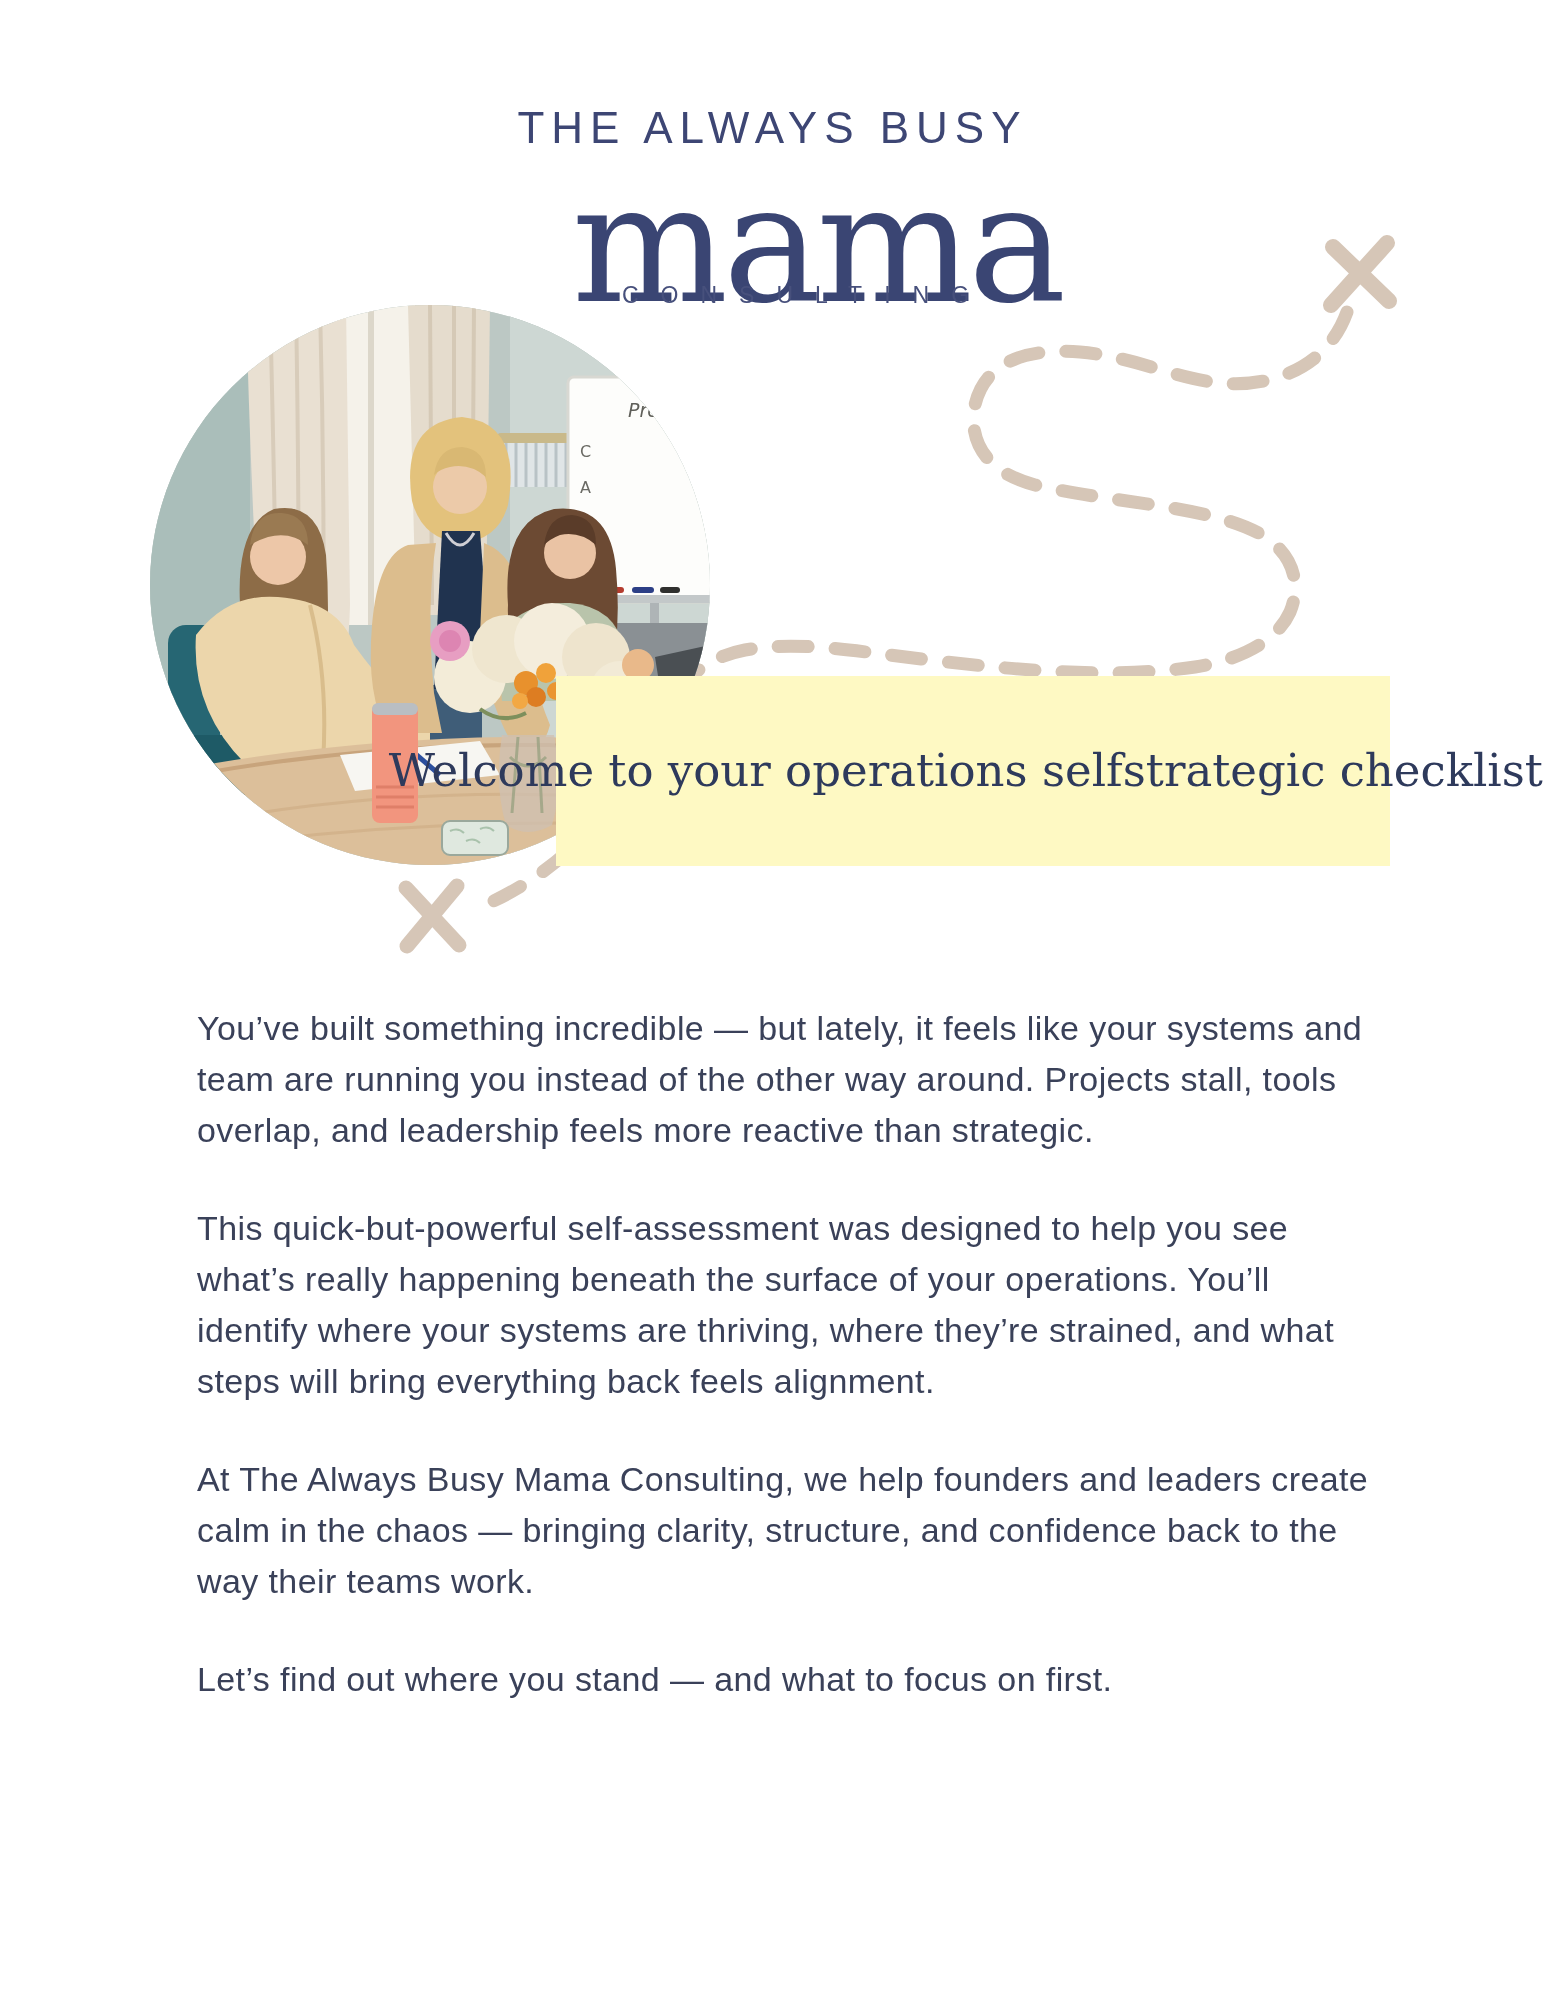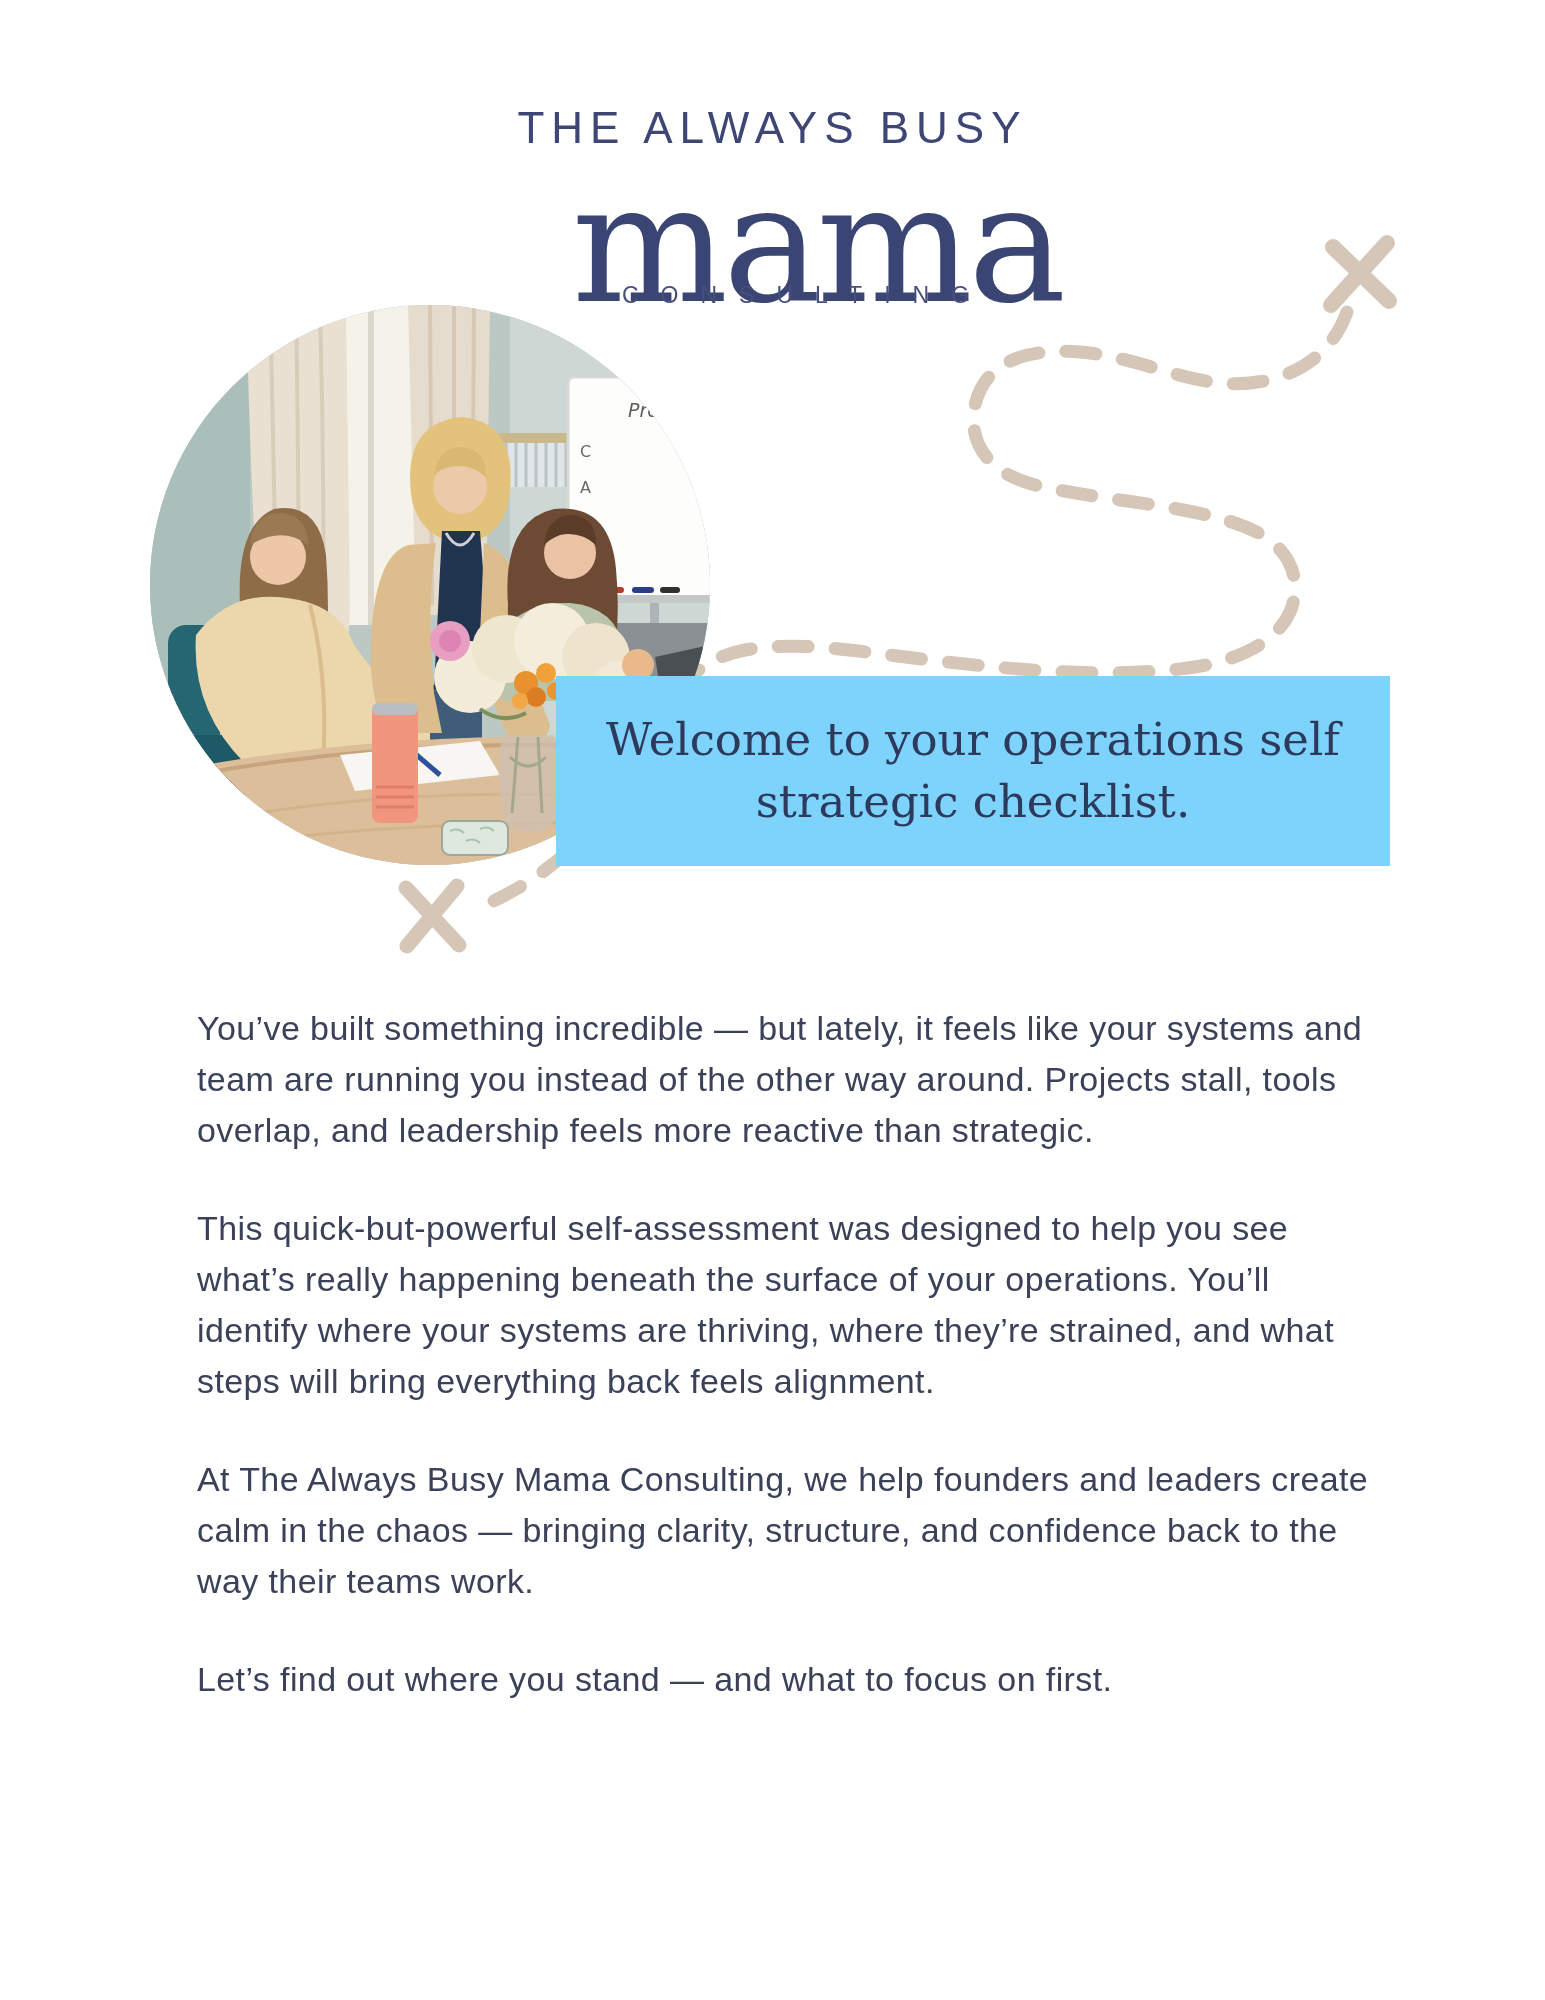--- a/index.html
+++ b/index.html
@@ -55,23 +55,23 @@
     overflow:hidden;
     z-index:2;
     background:#c2cec9;
   }
   .photo-circle svg{display:block;}
 
   
   .banner{
     position:absolute;left:556px;top:676px;
     width:834px;height:190px;
-    background:#7dd3fc;
+    background:#fef9c3;
     z-index:3;
-    display:flex;flex-direction:column;
+    display:flex;
     align-items:center;justify-content:center;
   }
   .banner-line{
     font-family:"DejaVu Serif","Liberation Serif",serif;
     font-size:45px;line-height:62px;
     color:#2e3a5c;
     text-align:center;
     white-space:nowrap;
   }
 

